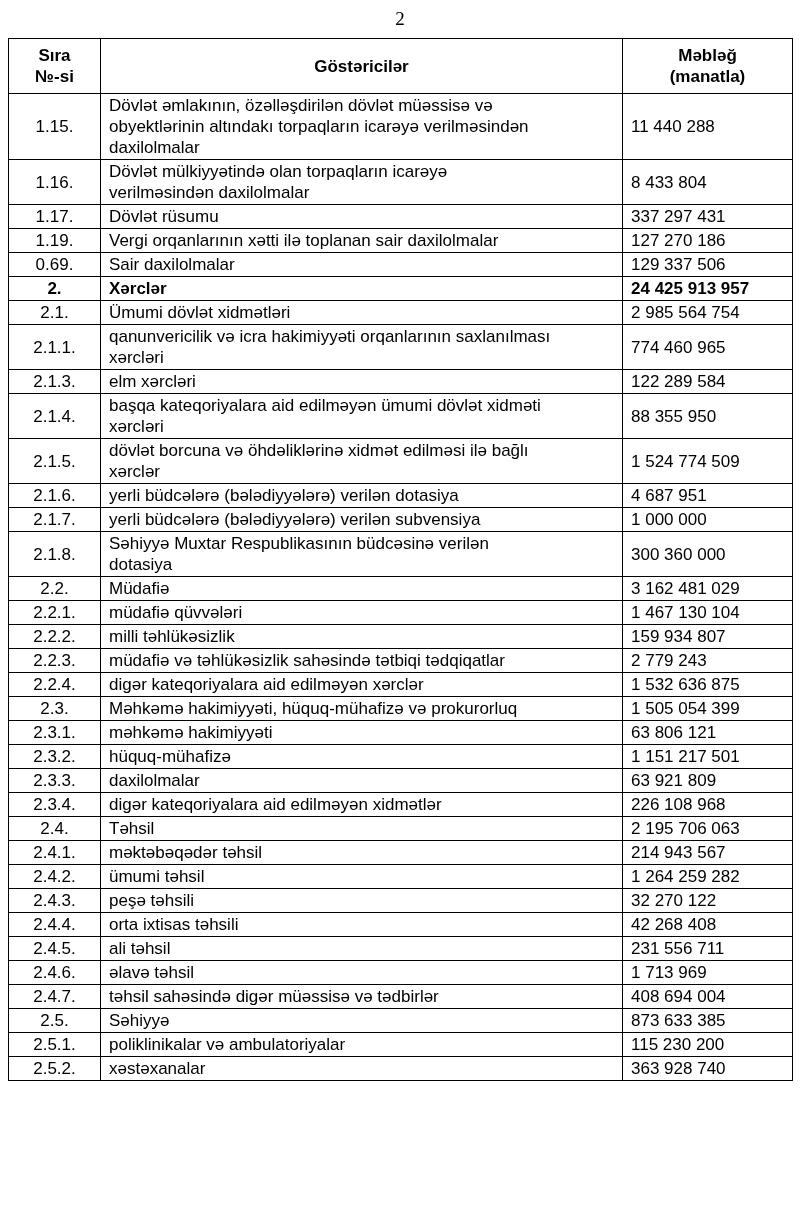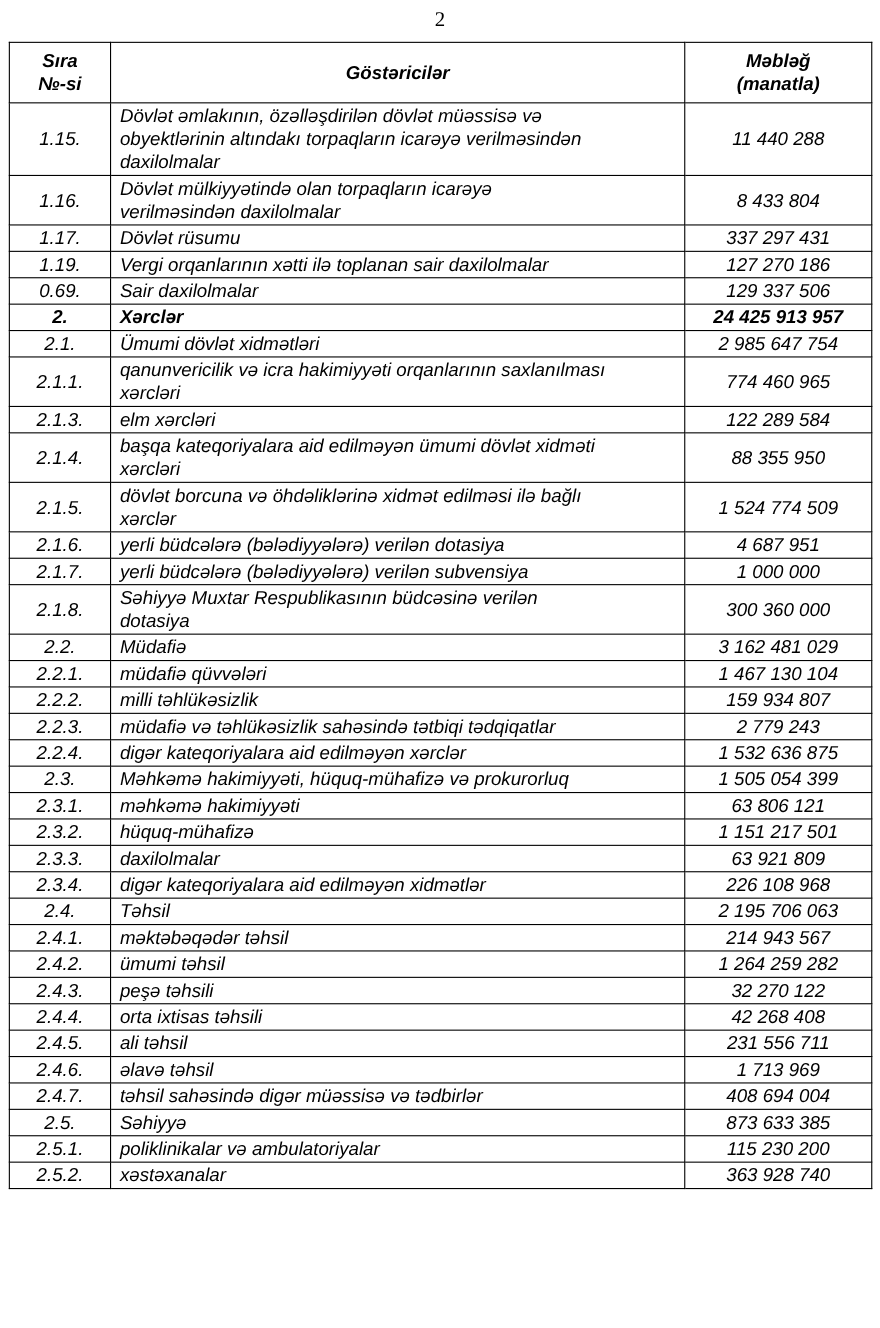--- a/index.html
+++ b/index.html
@@ -18,21 +18,20 @@
     font-family: "Liberation Serif", serif;
     font-size: 19px;
     padding-top: 8px;
     height: 38px;
   }
   table.budget {
     border-collapse: collapse;
     table-layout: fixed;
     width: 784px;
     margin: 0 8px;
-    font-style: italic;
   }
   table.budget, table.budget th, table.budget td {
     border: 1.6px solid #000000;
   }
   table.budget th {
     font-weight: bold;
     font-size: 17px;
     line-height: 21px;
     text-align: center;
     vertical-align: middle;
@@ -48,21 +47,21 @@
   }
   td.td-no {
     text-align: center;
     padding: 1px 2px;
   }
   td.td-label {
     text-align: left;
     white-space: pre-line;
   }
   td.td-amount {
-    text-align: center;
+    text-align: left;
     padding-right: 9px;
   }
   tr.bold-row td {
     font-weight: bold;
   }
 </style>
 </head>
 <body>
 
 <div>
@@ -113,21 +112,21 @@
           <td class="td-amount">129 337 506</td>
         </tr>
         <tr class="bold-row">
           <td class="td-no">2.</td>
           <td class="td-label">Xərclər</td>
           <td class="td-amount">24 425 913 957</td>
         </tr>
         <tr>
           <td class="td-no">2.1.</td>
           <td class="td-label">Ümumi dövlət xidmətləri</td>
-          <td class="td-amount">2 985 647 754</td>
+          <td class="td-amount">2 985 564 754</td>
         </tr>
         <tr>
           <td class="td-no">2.1.1.</td>
           <td class="td-label">qanunvericilik və icra hakimiyyəti orqanlarının saxlanılması
 xərcləri</td>
           <td class="td-amount">774 460 965</td>
         </tr>
         <tr>
           <td class="td-no">2.1.3.</td>
           <td class="td-label">elm xərcləri</td>

